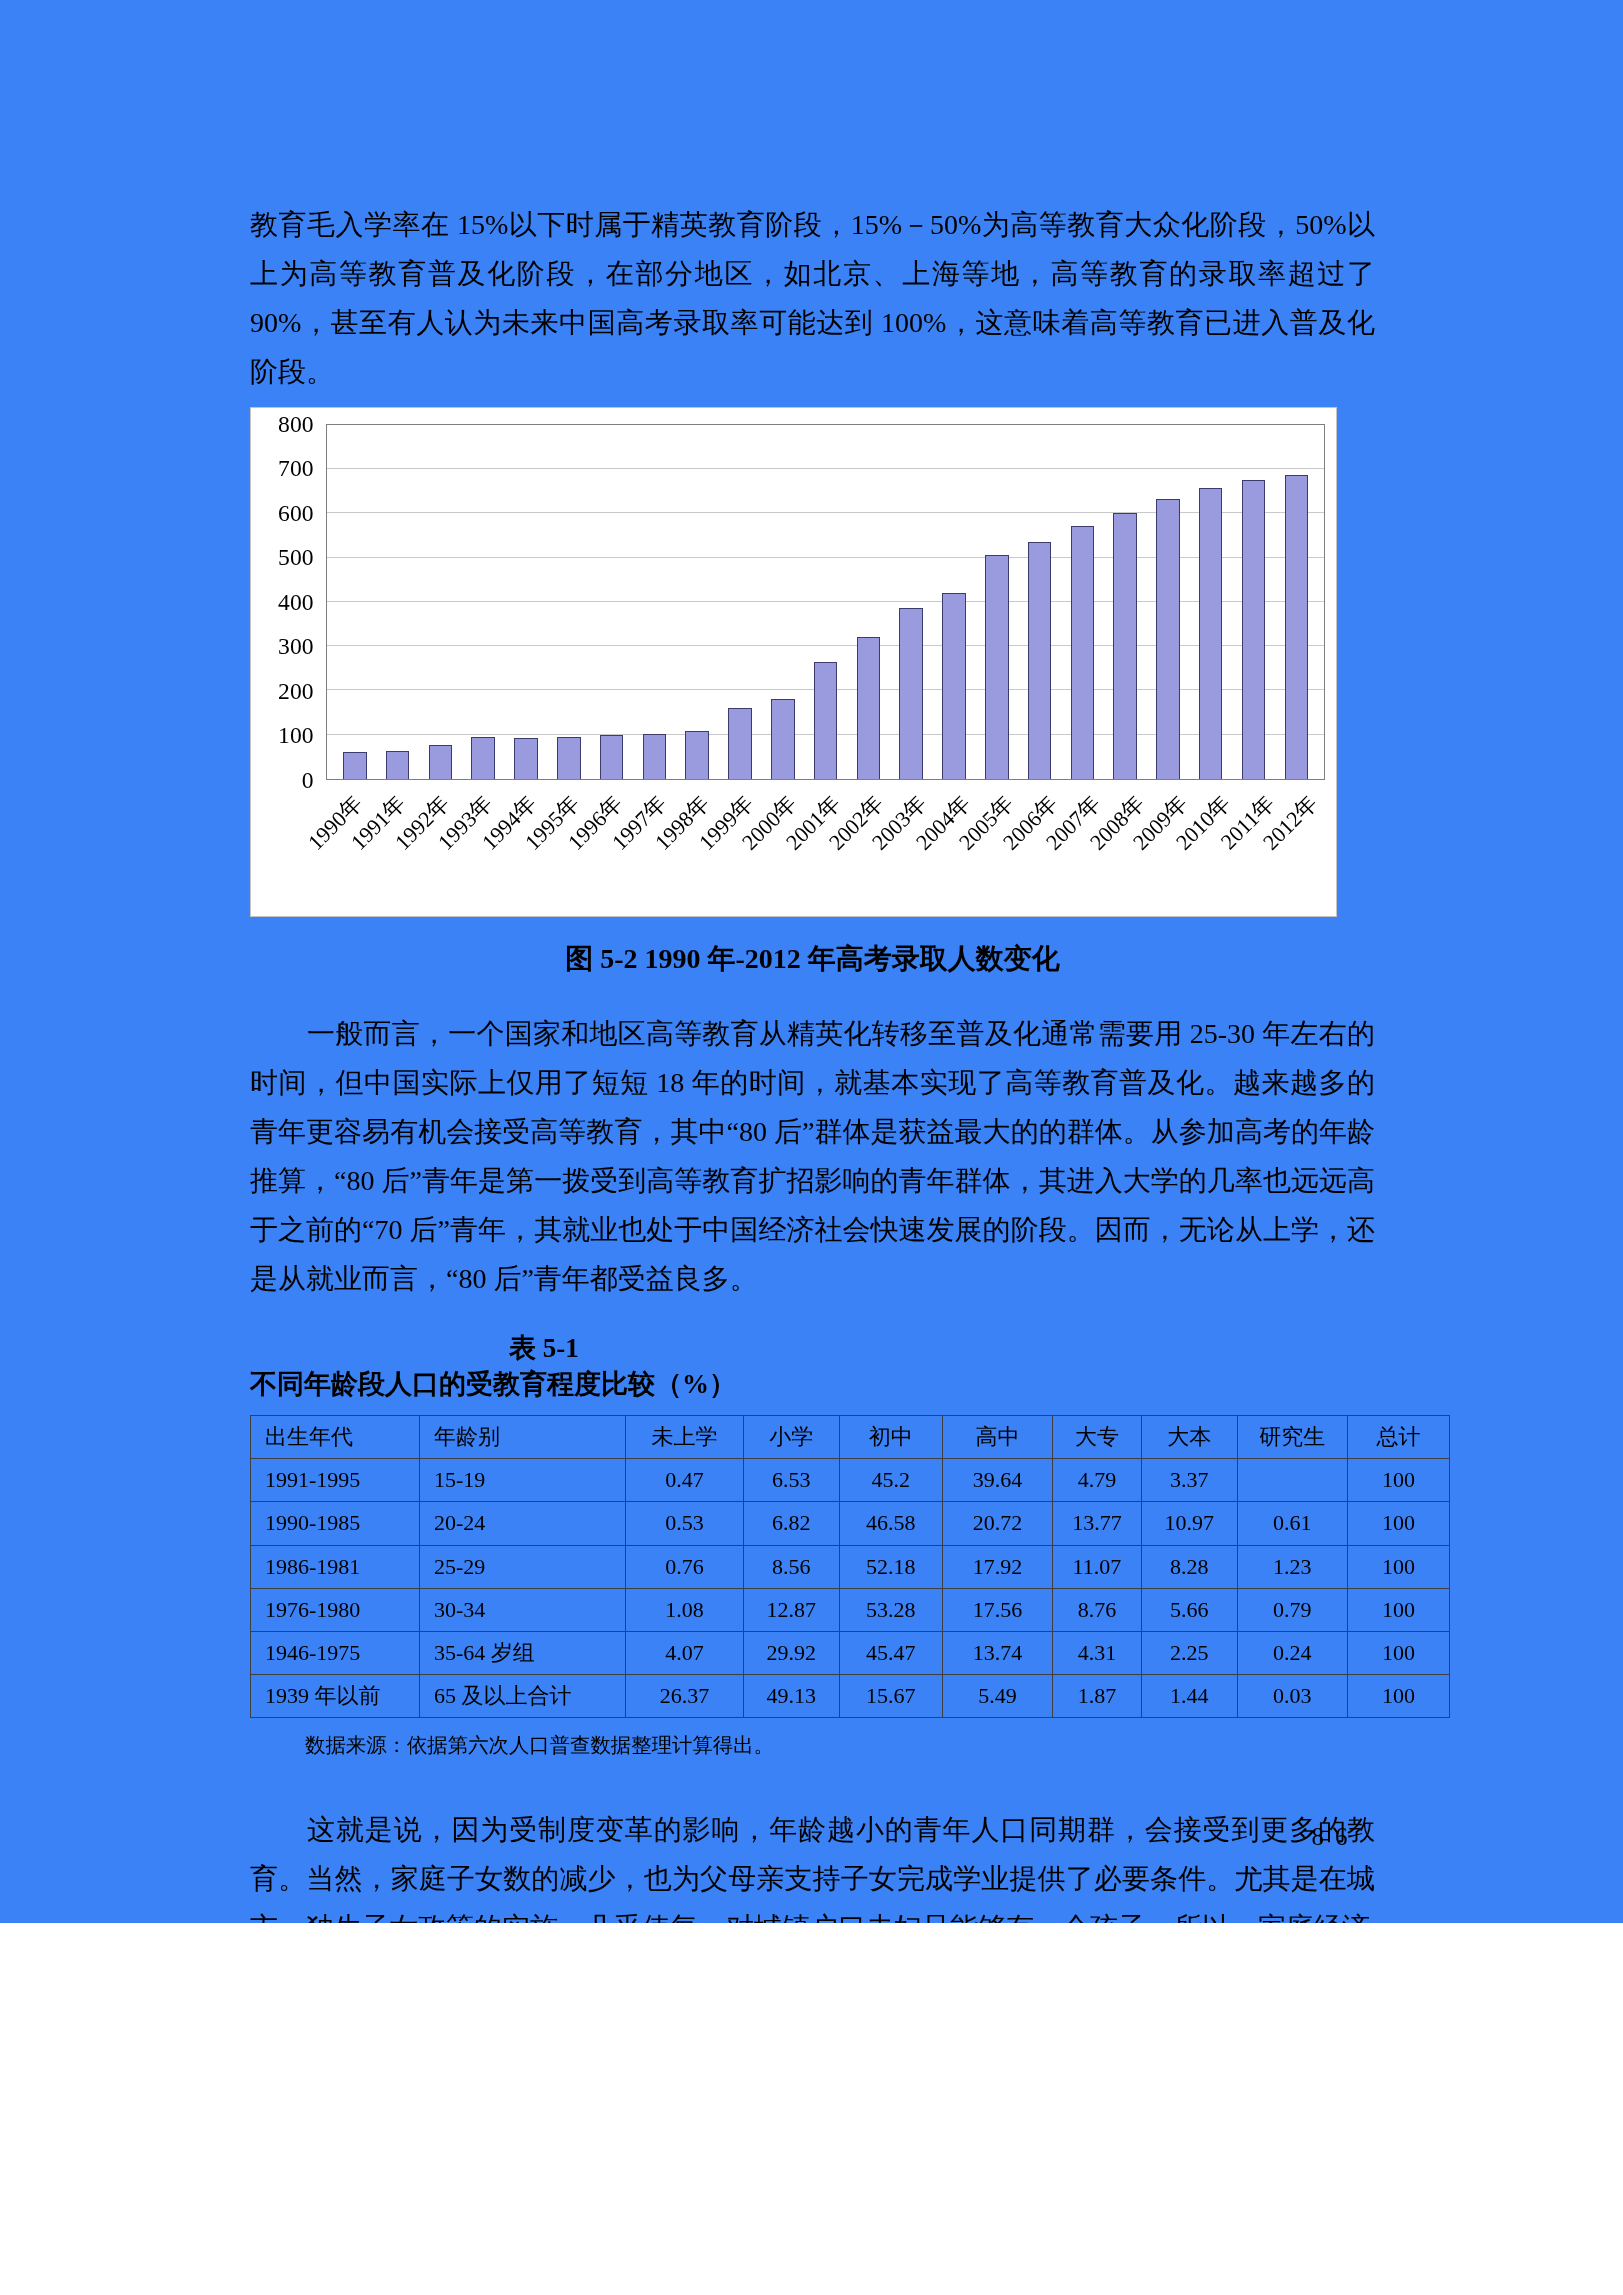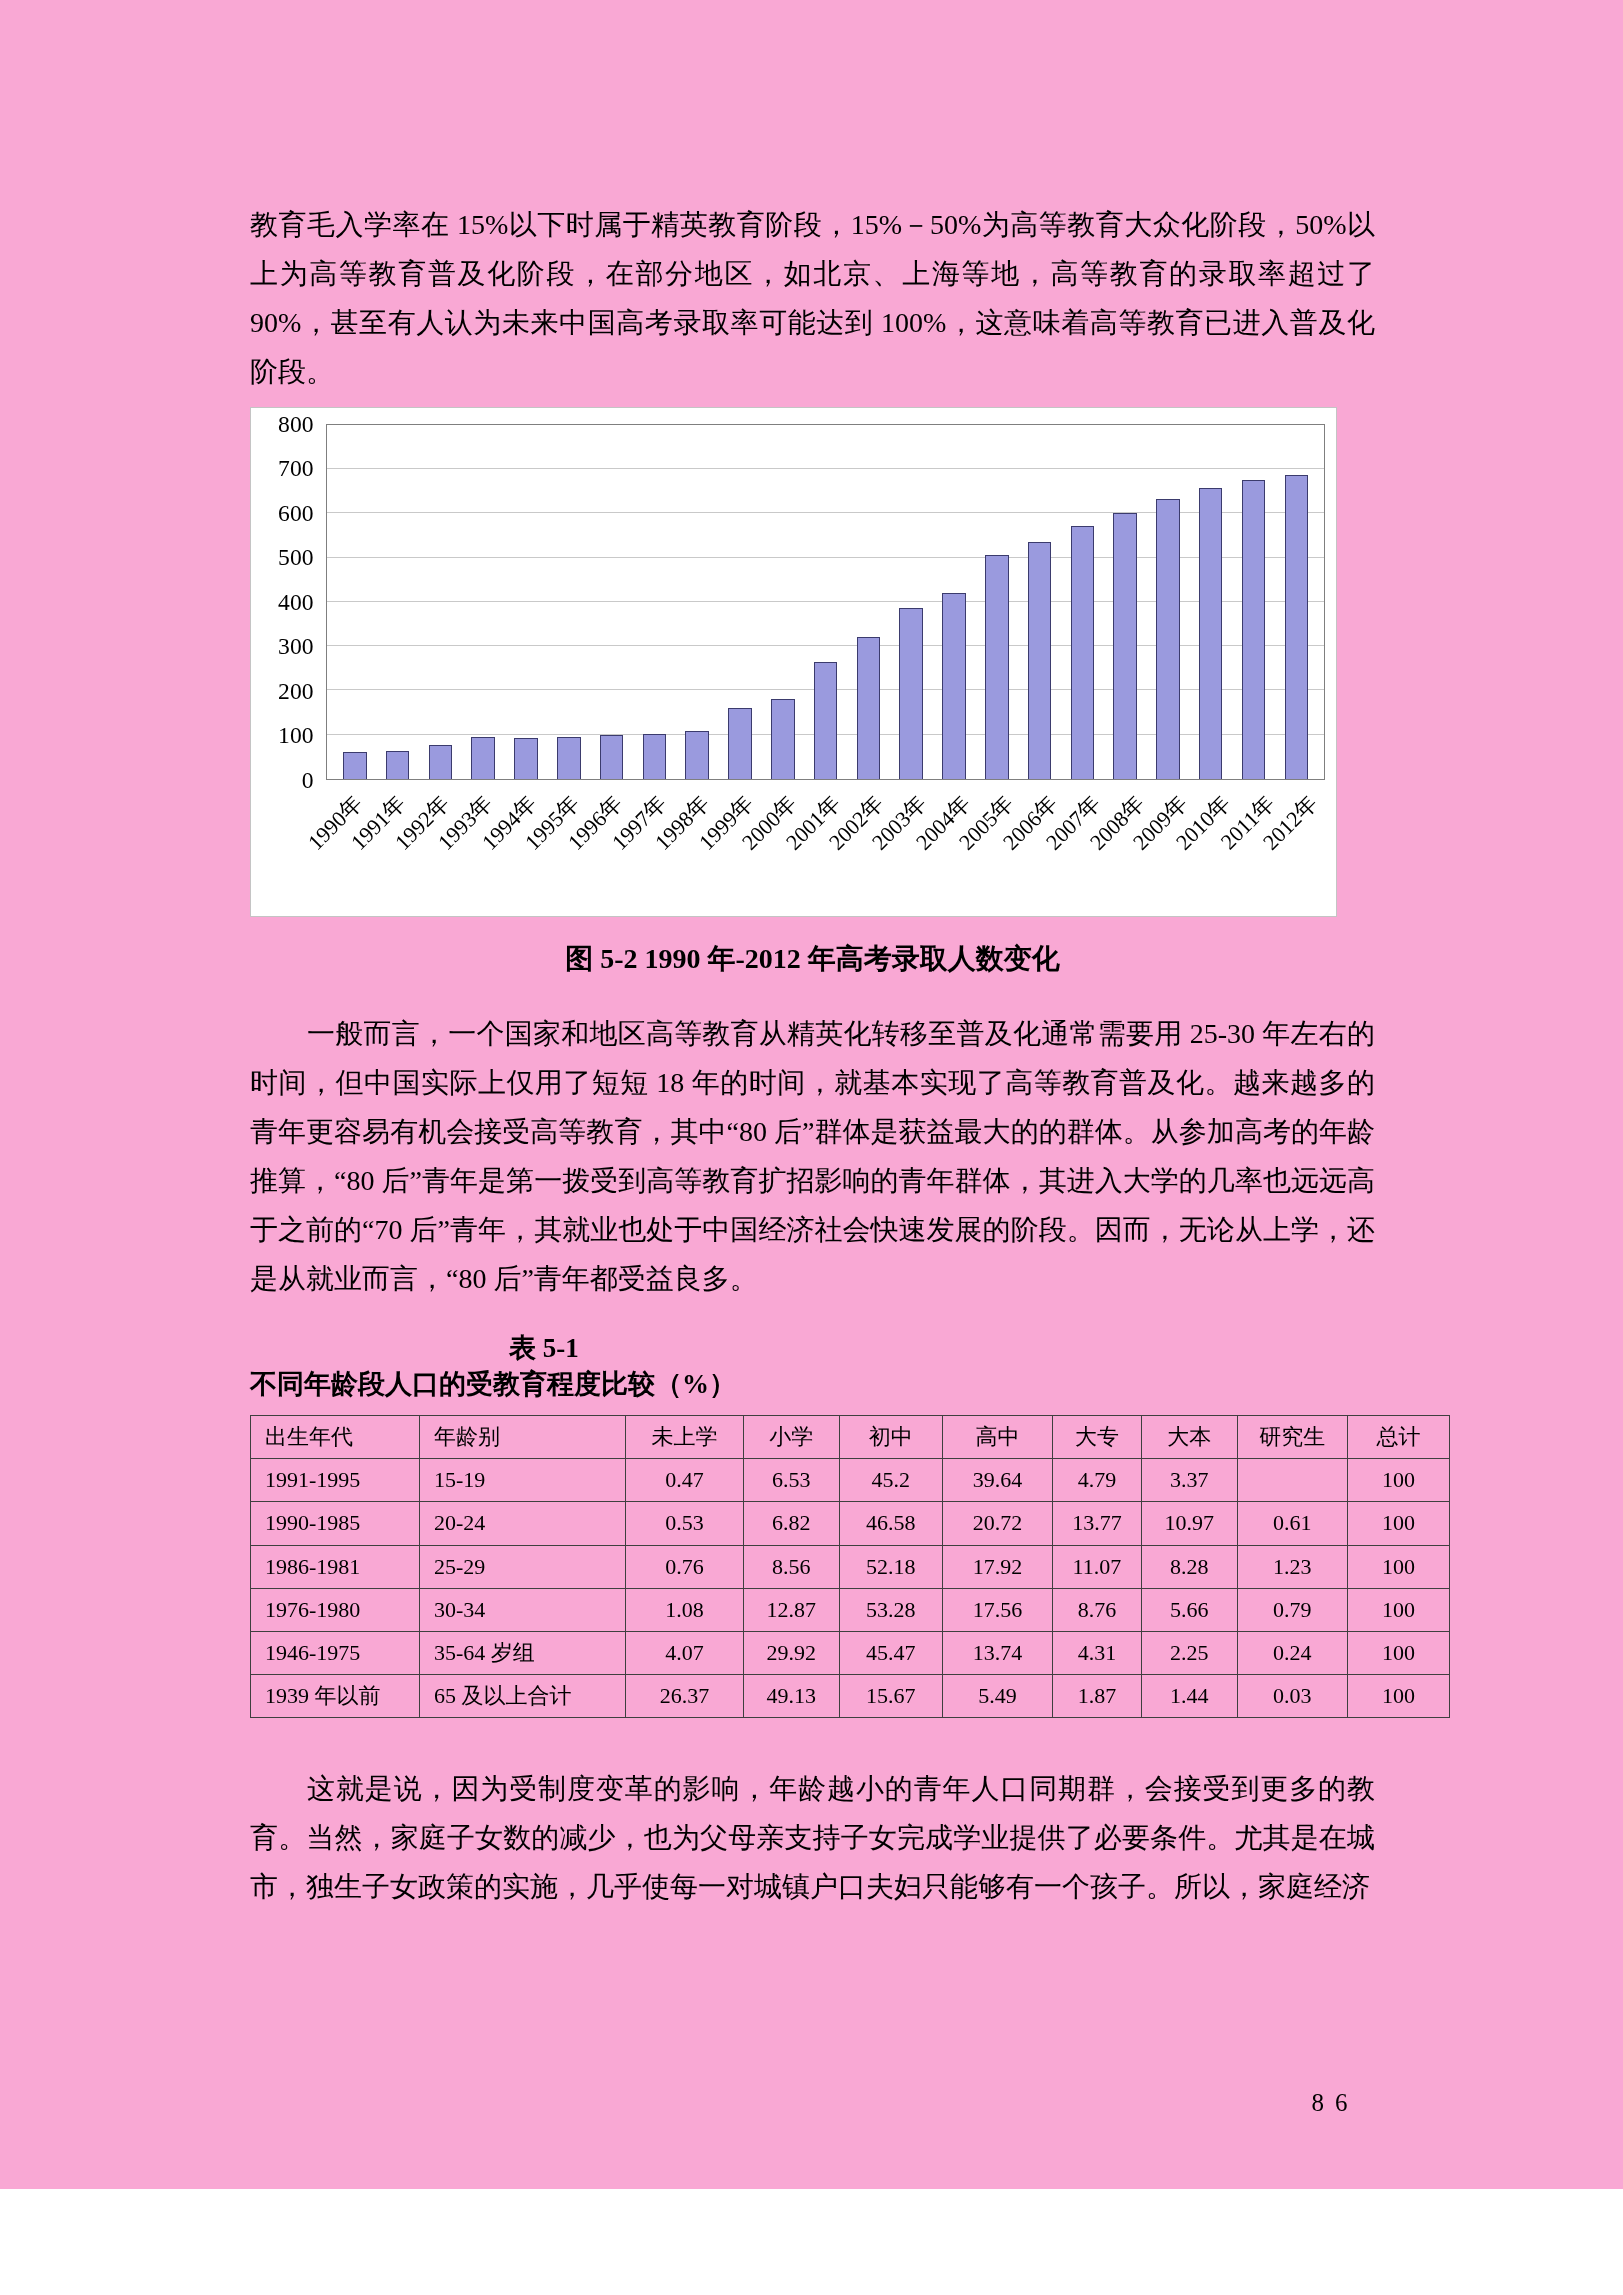--- a/index.html
+++ b/index.html
@@ -1,20 +1,20 @@
 <!DOCTYPE html>
 <html style="--bar-color: #9a9ade; --bar-border: #3b3b6d;font-size:12.6px"><head>
 <meta charset="utf-8">
 <style>
   html, body { margin: 0; padding: 0; background: #ffffff; }
   .page {
     position: relative;
     width: 1623px;
-    height: 2189px;
-    background: #f9a8d4;
+    height: 1923px;
+    background: #3b82f6;
     color: #000000;
     font-family: "Liberation Serif", "DejaVu Serif", serif;
     overflow: hidden;
   }
   .content { padding: 200px 248px 0 250px; }
 
   .para {
     font-size: 28px;
     line-height: 49px;
     text-align: justify;
@@ -359,19 +359,20 @@
             <td>15.67</td>
             <td>5.49</td>
             <td>1.87</td>
             <td>1.44</td>
             <td>0.03</td>
             <td>100</td>
           </tr>
         </tbody>
     </table>
 
+    <p class="table-note">数据来源：依据第六次人口普查数据整理计算得出。</p>
 
     <p class="para after-table">这就是说，因为受制度变革的影响，年龄越小的青年人口同期群，会接受到更多的教育。当然，家庭子女数的减少，也为父母亲支持子女完成学业提供了必要条件。尤其是在城市，独生子女政策的实施，几乎使每一对城镇户口夫妇只能够有一个孩子。所以，家庭经济</p>
   </div>
 
   <div class="page-number">8 6</div>
 </div>
 
 
 </body></html>

